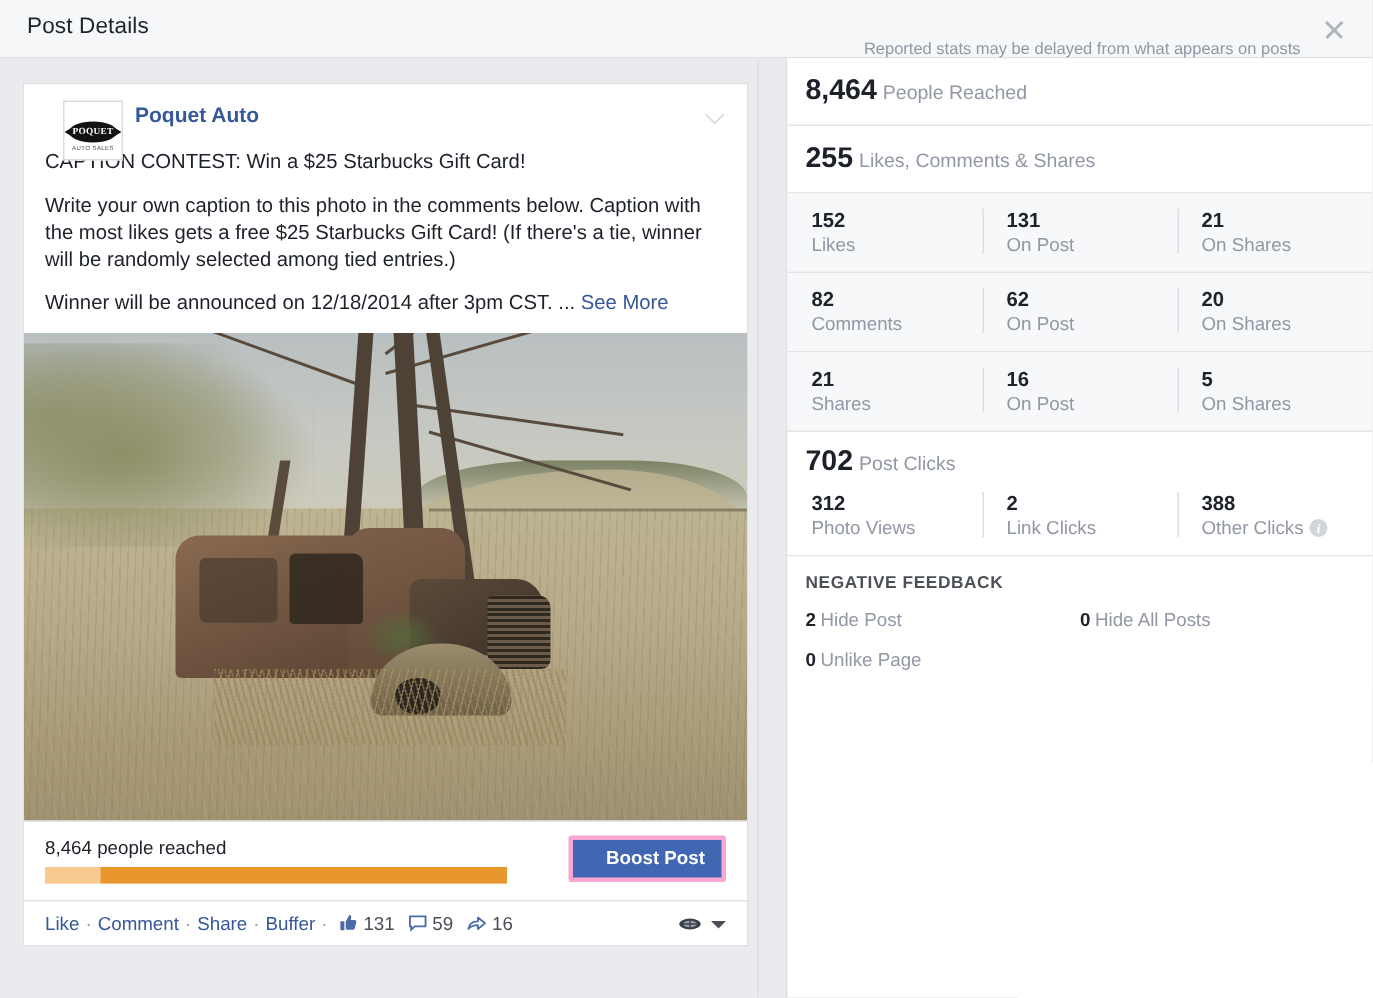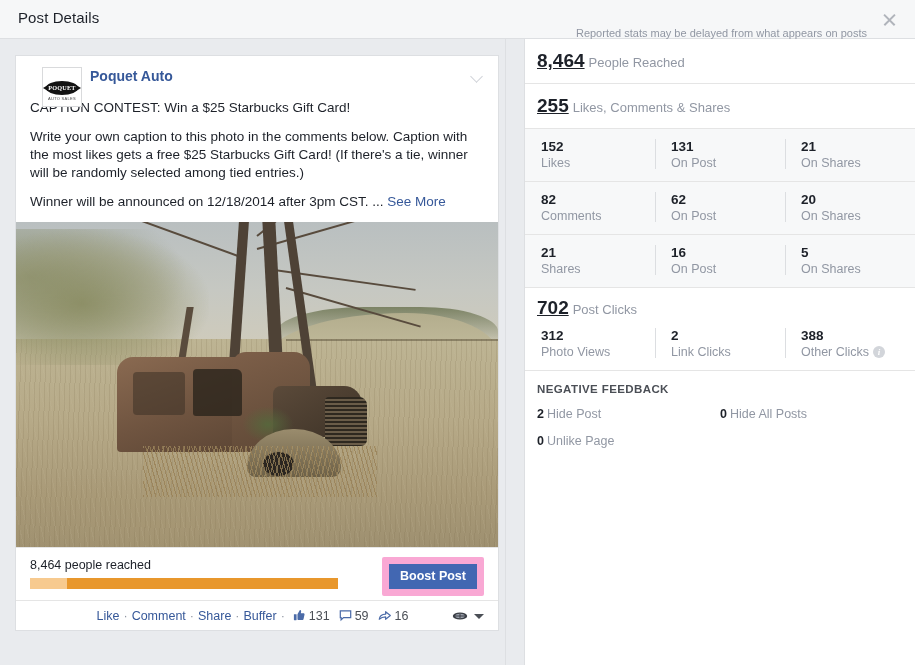--- a/index.html
+++ b/index.html
@@ -205,28 +205,28 @@
     background: radial-gradient(ellipse at 50% 50%, rgba(86,104,60,.9), transparent 70%);
   }
 
   .reach-bar { position: relative; padding: 10px 14px 11px 14px; border-top: 1px solid #e5e5e5; }
   .reach-text { font-size: 12.5px; color: #1d2129; margin-bottom: 6px; }
   .reach-track { position: relative; width: 308px; height: 11px; background: #f3d9b4; }
   .reach-seg-light { position: absolute; left: 0; top: 0; width: 37px; height: 11px; background: #f7ca8f; }
   .reach-seg-dark  { position: absolute; left: 37px; top: 0; width: 271px; height: 11px; background: #e8972c; }
   .boost-btn {
     position: absolute; right: 14px; top: 9px;
-    background: #4267b2; border: 7px solid #f9a8d4; border-radius: 2px;
+    background: #4267b2; border: 3px solid #f9a8d4; border-radius: 2px;
     color: #ffffff; font-size: 12.5px; font-weight: bold;
-    padding: 5px 11px 6px 11px; cursor: pointer;
+    padding: 5px 11px 6px 22px; cursor: pointer;
   }
 
   .action-bar {
     position: relative; height: 30px; border-top: 1px solid #e5e5e5;
-    padding: 0 14px; display: flex; align-items: center; justify-content: center;
+    padding: 0 14px; display: flex; align-items: center;
   }
   .action-link { font-size: 12.5px; color: #365899; cursor: pointer; }
   .dot-sep { font-size: 12.5px; color: #9197a3; margin: 0 4px; }
   .count-group { display: flex; align-items: center; margin-left: 4px; }
   .count-item { display: flex; align-items: center; margin-right: 9px; cursor: pointer; }
   .count-item .num { font-size: 12.5px; color: #4b4f56; margin-left: 3px; }
   .icon-svg { display: block; }
   .audience { position: absolute; right: 30px; top: 9px; cursor: pointer; }
   .aud-caret {
     position: absolute; right: 14px; top: 13px;
@@ -238,21 +238,21 @@
   .right-col {
     position: absolute; left: 525px; top: 39px;
     width: 390px; height: 626px; background: #ffffff;
   }
   .gutter {
     position: absolute; left: 505px; top: 39px; width: 20px; height: 626px;
     background: #e9ebee; border-left: 1px solid #dddfe2; border-right: 1px solid #dddfe2;
   }
 
   .sum-row { padding: 11px 0 11px 12px; border-bottom: 1px solid #e5e5e5; background: #ffffff; }
-  .sum-num { font-size: 19px; font-weight: bold; color: #1d2129; text-decoration: underline; }
+  .sum-num { font-size: 19px; font-weight: bold; color: #1d2129; }
   .sum-label { font-size: 13px; color: #9197a3; margin-left: 4px; }
 
   .triple {
     display: flex; border-bottom: 1px solid #e5e5e5;
     padding: 9px 0 10px 0; background: #f7f8f9;
   }
   .cell { flex: 1; padding-left: 16px; position: relative; }
   .cell.div::before {
     content: ""; position: absolute; left: 0; top: 1px;
     width: 1px; height: 30px; background: #dcdee1;

